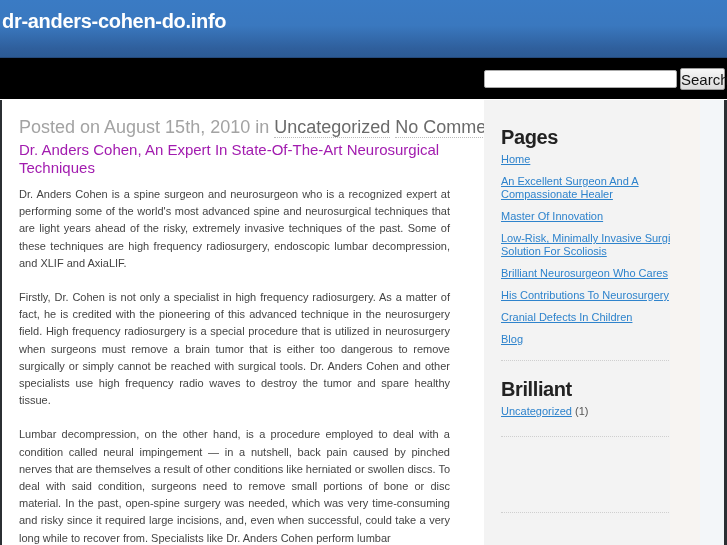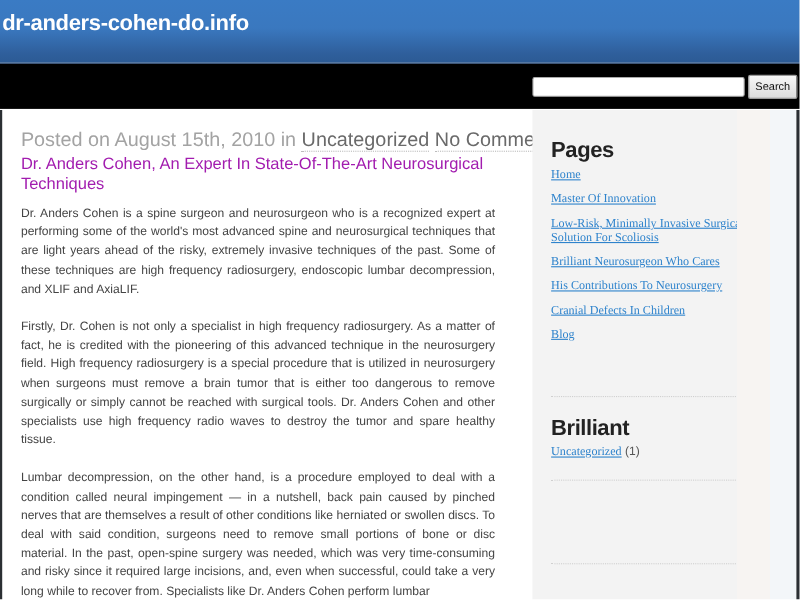--- a/index.html
+++ b/index.html
@@ -25,21 +25,21 @@
   }
   #search-input {
     position:absolute; left:484px; top:12px; width:189px; height:16px;
     border:1px solid #aaaaaa; border-radius:2px; background:#fff;
     padding:0 1px; box-sizing:content-box; font-size:12px;
   }
   #search-button {
     position:absolute; left:680px; top:10px; width:45px; height:22px;
     background:linear-gradient(to bottom,#f7f7f7,#dcdcdc);
     border:1px solid #9a9a9a; border-radius:2px;
-    font-family:"Liberation Sans", sans-serif; font-size:10px; color:#111;
+    font-family:"Liberation Sans", sans-serif; font-size:15px; color:#111;
     padding:0; text-align:center;
   }
   #left-border { position:absolute; left:0; top:100px; width:2px; height:445px; background:#2b2f33; }
   #right-border { position:absolute; left:724px; top:100px; width:3px; height:445px; background:#2b2f33; }
   #main {
     position:absolute; left:2px; top:100px; width:482px; height:445px; background:#ffffff;
   }
   #sidebar {
     position:absolute; left:484px; top:100px; width:186px; height:445px; background:#f3f3f3;
   }
@@ -57,21 +57,21 @@
   .post-body {
     position:absolute; left:17px; top:86px; width:431px;
     font-size:11px; line-height:17.2px; color:#444; text-align:justify;
   }
   .post-body p { margin:0 0 17px 0; }
 
   .widget-title { font-size:20px; color:#222; margin:0 0 4px 0; letter-spacing:-0.4px; }
   .widget { position:absolute; left:17px; width:200px; }
   .widget ul { list-style:none; margin:0; padding:0; }
   .widget li { font-size:11px; line-height:13px; margin:0 0 9px 0; color:#555; }
-  .widget a { color:#2e83cc; text-decoration:underline;font-family:Liberation Serif, serif; }
+  .widget a { color:#2e83cc; text-decoration:underline; }
   .sep { position:absolute; left:17px; width:180px; border-top:1px dotted #cfcfcf; }
 </style>
 </head>
 <body>
 
 <div id="header">
   <div id="site-title">dr-anders-cohen-do.info</div>
 </div>
 
 <div id="navbar">
@@ -87,20 +87,21 @@
     <p>Firstly, Dr. Cohen is not only a specialist in high frequency radiosurgery. As a matter of fact, he is credited with the pioneering of this advanced technique in the neurosurgery field. High frequency radiosurgery is a special procedure that is utilized in neurosurgery when surgeons must remove a brain tumor that is either too dangerous to remove surgically or simply cannot be reached with surgical tools. Dr. Anders Cohen and other specialists use high frequency radio waves to destroy the tumor and spare healthy tissue.</p>
     <p>Lumbar decompression, on the other hand, is a procedure employed to deal with a condition called neural impingement — in a nutshell, back pain caused by pinched nerves that are themselves a result of other conditions like herniated or swollen discs. To deal with said condition, surgeons need to remove small portions of bone or disc material. In the past, open-spine surgery was needed, which was very time-consuming and risky since it required large incisions, and, even when successful, could take a very long while to recover from. Specialists like Dr. Anders Cohen perform lumbar</p>
   </div>
 </div>
 
 <div id="sidebar">
   <div class="widget" style="top:26px;">
     <h3 class="widget-title">Pages</h3>
     <ul>
       <li><a>Home</a></li>
+      <li style="width:180px;"><a>An Excellent Surgeon And A Compassionate Healer</a></li>
       <li><a>Master Of Innovation</a></li>
       <li style="width:195px;"><a>Low-Risk, Minimally Invasive Surgical Solution For Scoliosis</a></li>
       <li><a>Brilliant Neurosurgeon Who Cares</a></li>
       <li><a>His Contributions To Neurosurgery</a></li>
       <li><a>Cranial Defects In Children</a></li>
       <li><a>Blog</a></li>
     </ul>
   </div>
 
   <div class="sep" style="top:260px;"></div>

